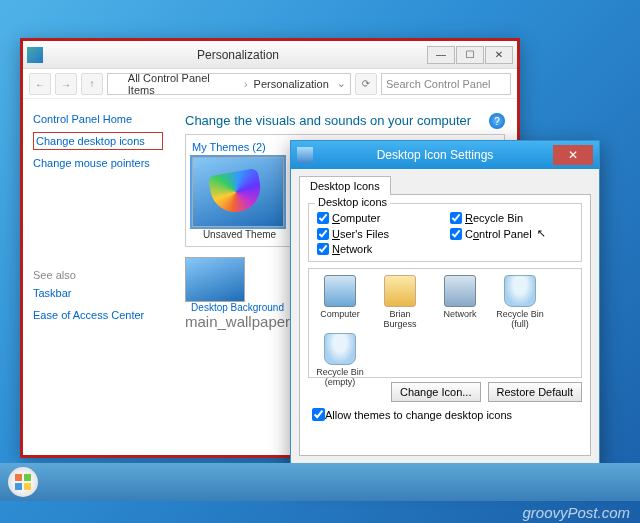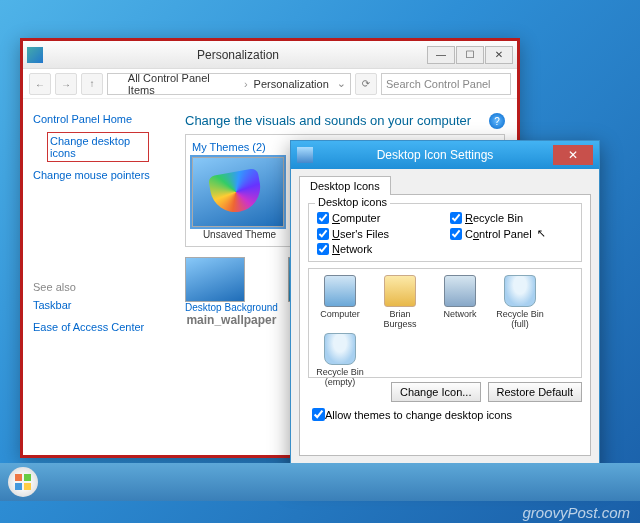--- a/index.html
+++ b/index.html
@@ -14,36 +14,36 @@
 .winbtns { display: flex; gap: 1px; }
 .winbtn { width: 28px; height: 18px; background: #eee; border: 1px solid #bbb; font-size: 10px; display: flex; align-items: center; justify-content: center; color: #444; }
 .addrbar { height: 30px; display: flex; align-items: center; padding: 2px 6px; gap: 4px; border-bottom: 1px solid #eee; }
 .navbtn { width: 22px; height: 22px; border-radius: 2px; background: #f5f5f5; border: 1px solid #ddd; display: flex; align-items: center; justify-content: center; font-size: 10px; color: #777; }
 .crumb { flex: 1; height: 22px; border: 1px solid #ccc; background: #fff; display: flex; align-items: center; font-size: 11px; padding: 0 4px; color: #333; gap: 4px; }
 .crumb .sep { color: #999; margin: 0 2px; }
 .search { width: 130px; height: 22px; border: 1px solid #ccc; background: #fff; font-size: 11px; color: #888; padding: 0 4px; display: flex; align-items: center; }
 .content { display: flex; height: calc(100% - 58px); }
 .sidebar { width: 150px; padding: 14px 10px; font-size: 11px; }
 .sidebar a { display: block; color: #0066cc; text-decoration: none; margin-bottom: 10px; cursor: pointer; }
-.sidebar a.hl { border: 1px solid #c33; padding: 2px; margin: -3px 14px 7px; }
+.sidebar a.hl { border: 1px solid #c33; padding: 2px; margin: -3px 0 7px; }
 .sidebar .seealso { color: #888; margin-top: 100px; margin-bottom: 6px; }
 .mainpane { flex: 1; padding: 14px 12px; font-size: 11px; }
 .mainpane h2 { color: #006699; font-size: 13px; font-weight: normal; margin-bottom: 6px; }
 .mainpane p { color: #555; margin-bottom: 10px; }
 .help-ic { float: right; width: 16px; height: 16px; border-radius: 50%; background: radial-gradient(#6bf,#06c); color: #fff; font-size: 10px; display: flex; align-items: center; justify-content: center; }
 .section { border: 1px solid #ccc; padding: 6px; margin-bottom: 8px; }
 .section .hdr { color: #0066cc; font-size: 11px; margin-bottom: 4px; }
 .theme-thumb { width: 92px; height: 70px; background: linear-gradient(160deg,#88c8f8,#1f6db8); border: 1px solid #aaa; margin-bottom: 2px; position: relative; }
 .theme-thumb.sel { outline: 2px solid #5aa0e0; }
 .theme-thumb .fan { position:absolute; left:18px; top:14px; width:50px; height:40px; background: conic-gradient(from 200deg,#e63,#fc3,#3c6,#39f,#63f,#c3c,#e63); border-radius: 8px 8px 30px 30px; transform: rotate(-10deg); }
 .theme-lbl { font-size: 10px; text-align: center; color: #333; }
 .row-small { display: flex; gap: 10px; margin-top: 10px; }
 .small-thumb { width: 60px; height: 45px; background: linear-gradient(160deg,#88c8f8,#1f6db8); border: 1px solid #aaa; }
 .small-item { text-align: center; font-size: 10px; color: #0066cc; }
-.small-sub { color: #777; font-size: 12px; font-weight: bold; }
+.small-sub { color: #777; font-size: 15px; }
 
 .dialog { position: absolute; left: 290px; top: 140px; width: 310px; height: 340px; background: #f0f0f0; border: 1px solid #3a8fc8; box-shadow: 0 6px 20px rgba(0,0,0,.4); }
 .dlg-title { height: 28px; background: linear-gradient(#43b3f3,#1f8fd8); color: #fff; display: flex; align-items: center; font-size: 12px; padding: 0 6px; }
 .dlg-title .t { flex: 1; text-align: center; }
 .dlg-close { width: 40px; height: 20px; background: #c8504b; color: #fff; display: flex; align-items: center; justify-content: center; font-size: 12px; }
 .dlg-body { padding: 6px 8px; font-size: 11px; }
 .tab { display: inline-block; background: #fff; border: 1px solid #bbb; border-bottom: none; padding: 3px 10px; font-size: 11px; position: relative; top: 1px; }
 .tabpane { background: #fff; border: 1px solid #bbb; padding: 8px; height: 262px; }
 .group { border: 1px solid #ccc; padding: 8px 8px 6px; margin-bottom: 6px; position: relative; }
 .group .legend { position: absolute; top: -8px; left: 6px; background: #fff; padding: 0 3px; font-size: 11px; }

